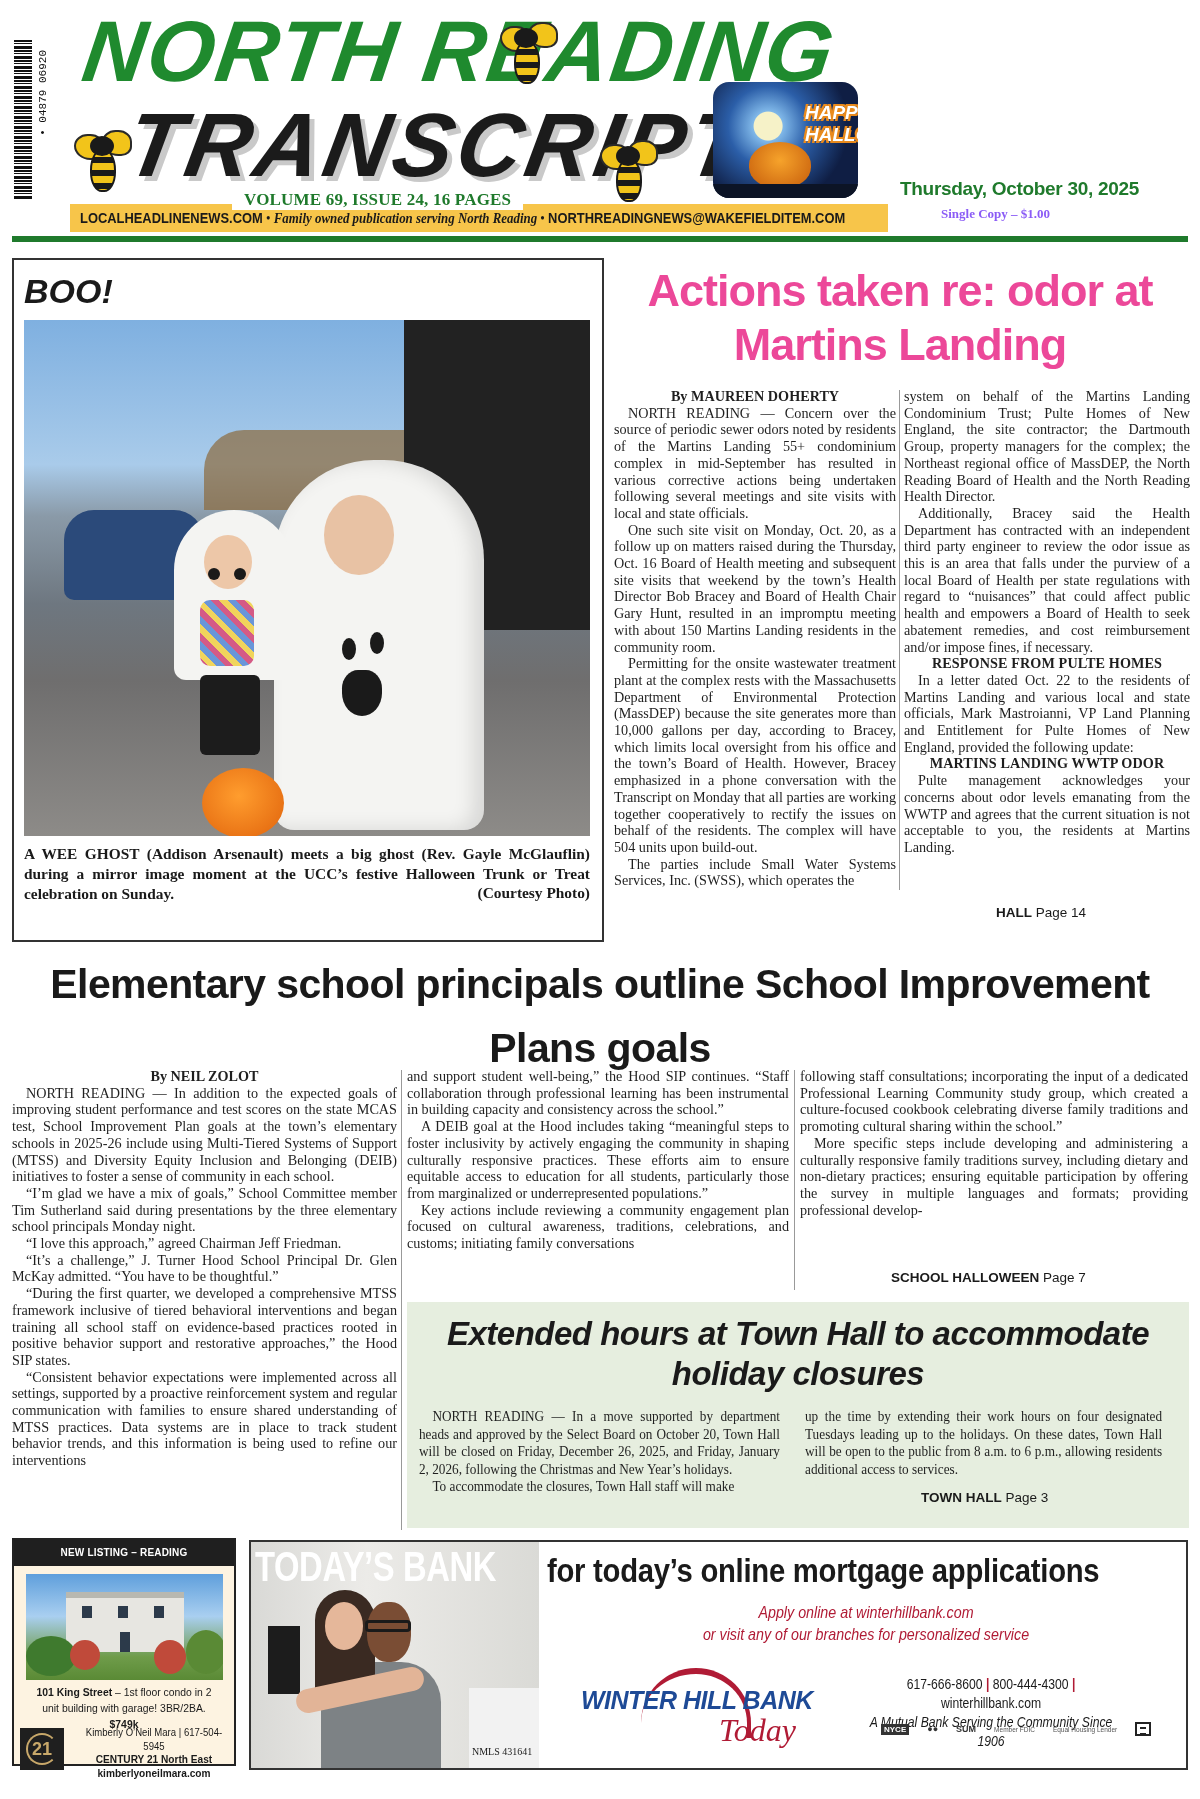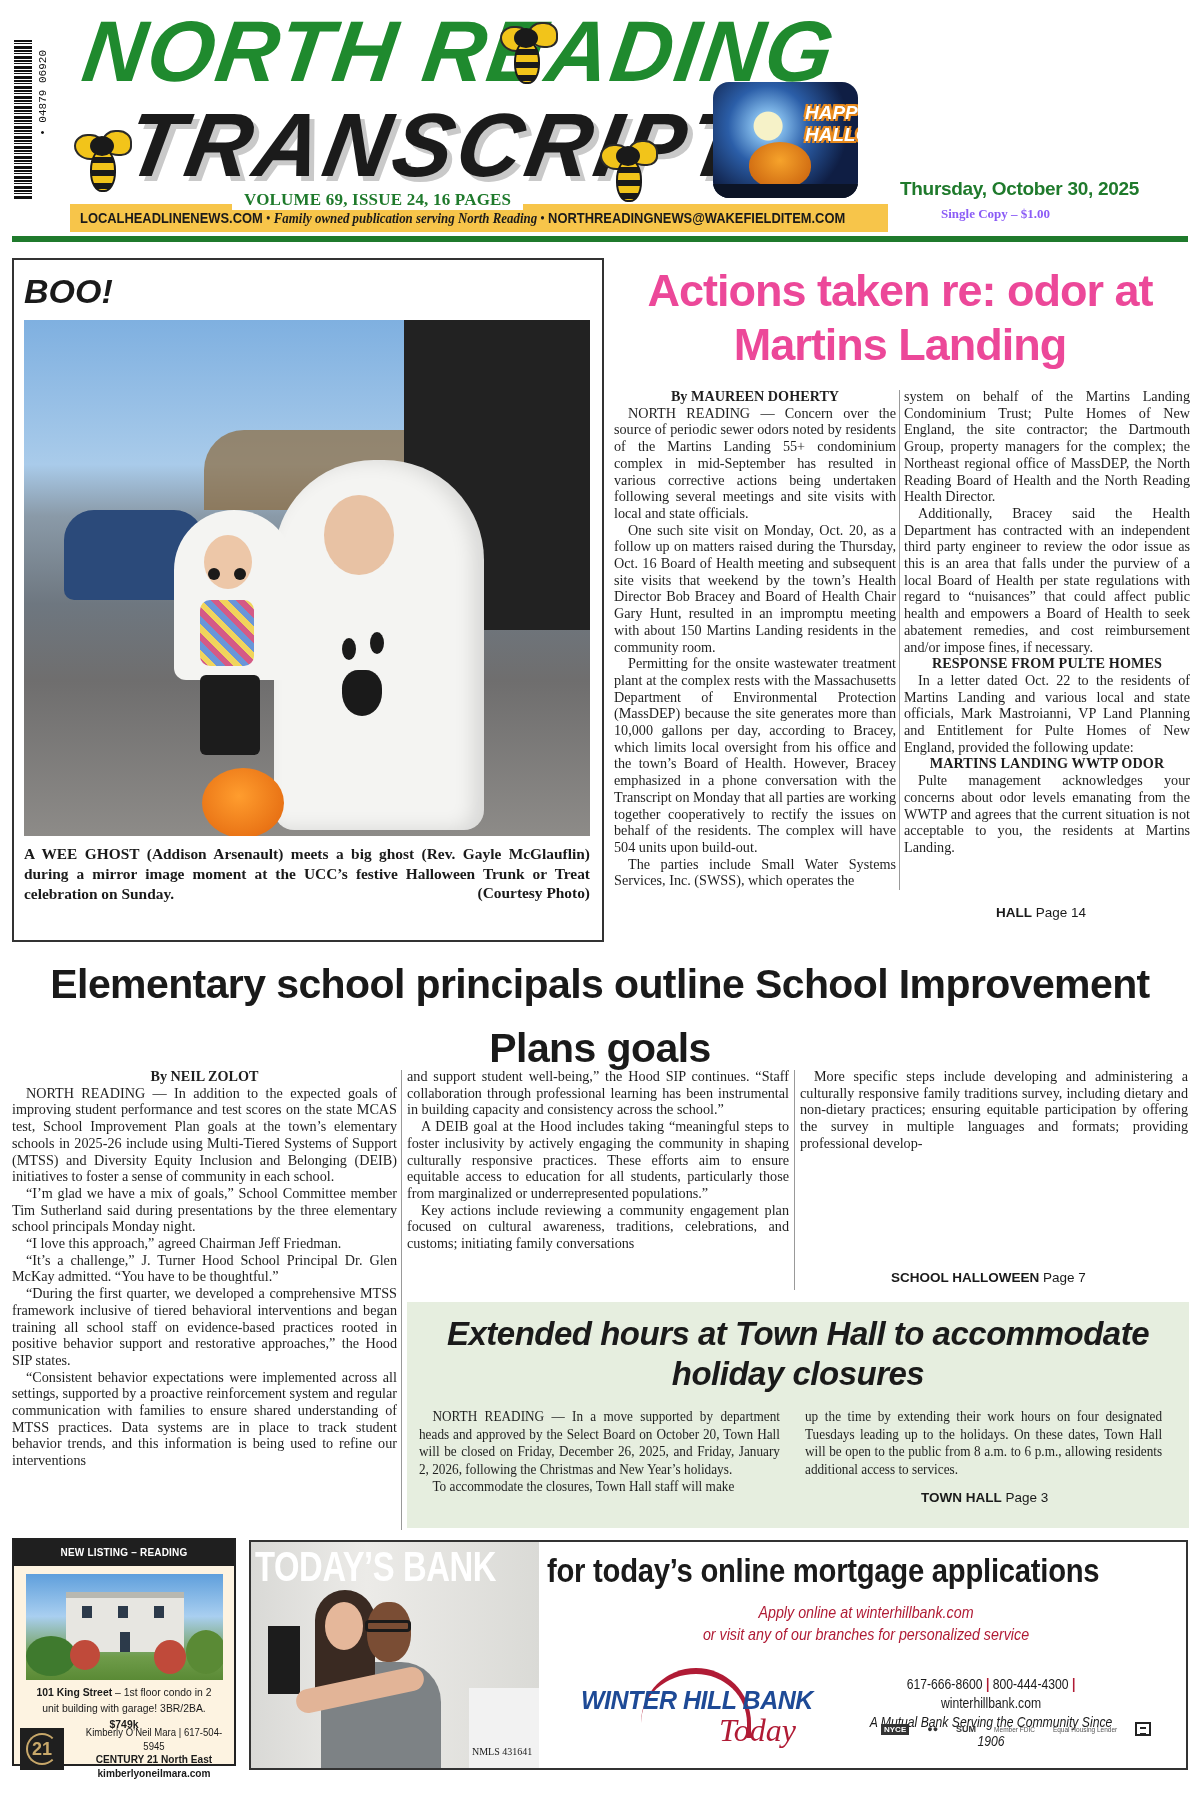--- a/index.html
+++ b/index.html
@@ -237,20 +237,21 @@
     <p>“Consistent behavior expectations were implemented across all settings, supported by a proactive reinforcement system and regular communication with families to ensure shared understanding of MTSS practices. Data systems are in place to track student behavior trends, and this information is being used to refine our interventions</p>
   </div>
   <div class="col-rule" style="left:401px;top:1070px;height:460px"></div>
   <div class="col school-col2">
     <p class="noindent">and support student well-being,” the Hood SIP continues. “Staff collaboration through professional learning has been instrumental in building capacity and consistency across the school.”</p>
     <p>A DEIB goal at the Hood includes taking “meaningful steps to foster inclusivity by actively engaging the community in shaping culturally responsive practices. These efforts aim to ensure equitable access to education for all students, particularly those from marginalized or underrepresented populations.”</p>
     <p>Key actions include reviewing a community engagement plan focused on cultural awareness, traditions, celebrations, and customs; initiating family conversations</p>
   </div>
   <div class="col-rule" style="left:794px;top:1070px;height:220px"></div>
   <div class="col school-col3">
+    <p class="noindent">following staff consultations; incorporating the input of a dedicated Professional Learning Community study group, which created a culture-focused cookbook celebrating diverse family traditions and promoting cultural sharing within the school.”</p>
     <p>More specific steps include developing and administering a culturally responsive family traditions survey, including dietary and non-dietary practices; ensuring equitable participation by offering the survey in multiple languages and formats; providing professional develop-</p>
   </div>
   <div class="jump jump-school">
     <b>SCHOOL HALLOWEEN</b> <span>Page 7</span>
   </div>
 </article>
 
 <article class="townhall-box">
   <h2 class="townhall-headline">Extended hours at Town Hall to accommodate holiday closures</h2>
   <div class="col townhall-col1">

